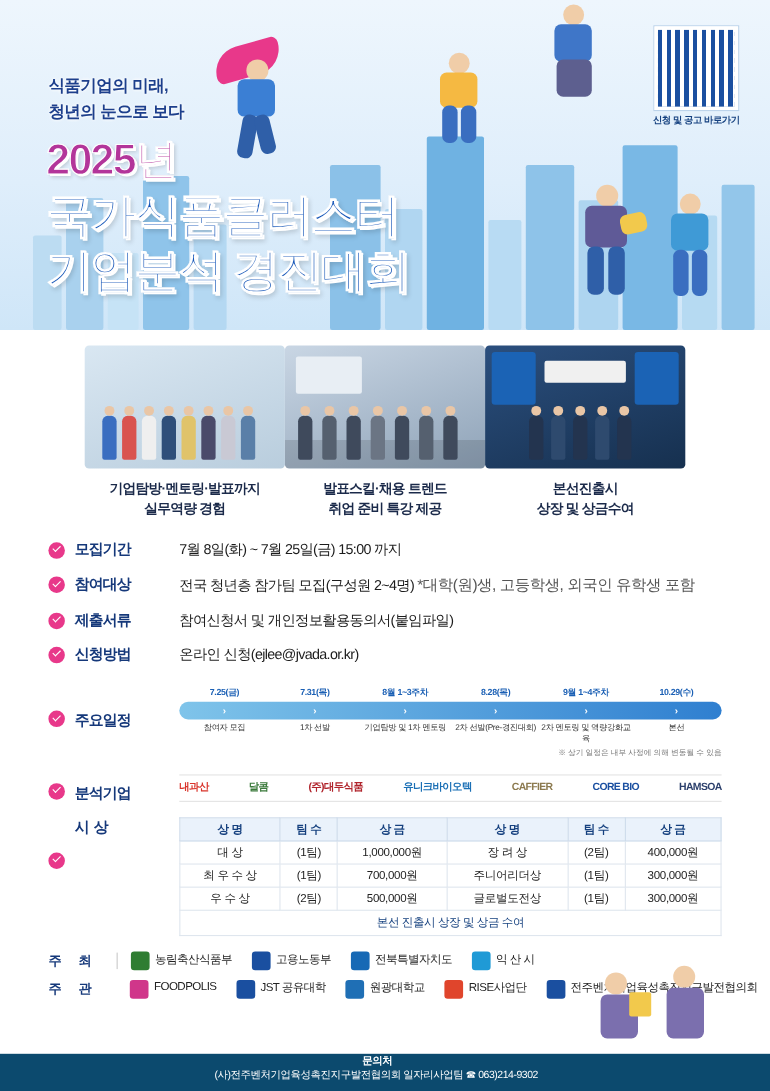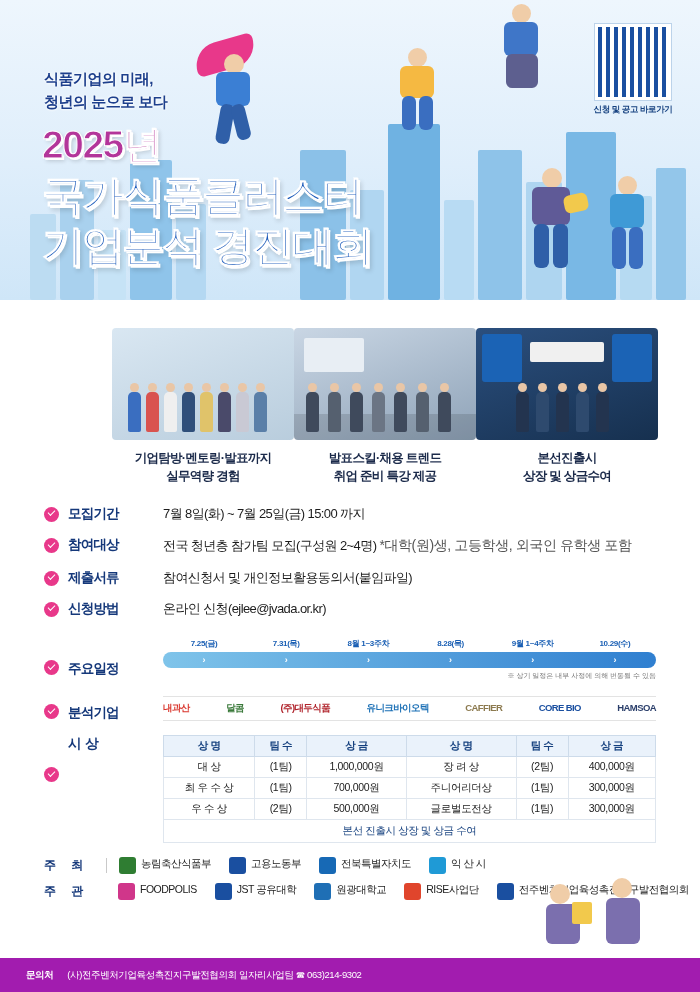--- a/index.html
+++ b/index.html
@@ -71,22 +71,22 @@
     letter-spacing: -0.4px;
   }
 
   
   .fig { position: absolute; z-index: 5; }
   .head { border-radius: 50%; position: absolute; }
   .body-sh { position: absolute; border-radius: 6px; }
 
   
   .photos {
-    display: flex; justify-content: flex-end;
-    padding: 28px 42px 0 42px;
+    display: flex; justify-content: center;
+    padding: 14px 42px 0 42px;
   }
   .photo-card { width: 182px; }
   .photo {
     width: 182px; height: 112px; border-radius: 4px;
     position: relative; overflow: hidden;
   }
   .p1 { background: linear-gradient(160deg,#d9e7f2 0%, #b9cddd 100%); }
   .p2 { background: linear-gradient(160deg,#c9d6e4 0%, #8fa3b8 100%); }
   .p3 { background: linear-gradient(160deg,#2b4f7e 0%, #16304f 100%); }
   .photo .overlay-strip {
@@ -200,23 +200,23 @@
   .oitem { display: flex; align-items: flex-start; margin-right: 18px; }
   .oicon {
     width: 17px; height: 17px; border-radius: 3px; margin-right: 5px;
     flex: 0 0 auto;
   }
   .otext { font-size: 10.5px; color: #222; letter-spacing: -0.5px; white-space: nowrap; }
 
   
   .footer {
     position: absolute; left: 0; bottom: 0; width: 100%; height: 34px;
-    background: #a21caf; color: #fff;
+    background: #0c4a6e; color: #fff;
     display: flex; align-items: center; padding: 0 26px;
-    font-size: 9.5px; letter-spacing: -0.4px;
+    font-size: 9.5px; letter-spacing: -0.4px; flex-direction: column;
   }
   .footer .fl { font-weight: bold; margin-right: 14px; }
   .footer .fi { margin-right: 16px; }
 
   .deco-fig { position: absolute; right: 34px; bottom: 44px; z-index: 2; }
 </style>
 </head>
 <body>
 
 <div class="poster">
@@ -398,20 +398,28 @@
           <span>9월 1~4주차</span>
           <span>10.29(수)</span>
         </div>
         <div class="tl-bar">
           <span>›</span>
           <span>›</span>
           <span>›</span>
           <span>›</span>
           <span>›</span>
           <span>›</span>
+        </div>
+        <div class="tl-sub">
+          <span>참여자 모집</span>
+          <span>1차 선발</span>
+          <span>기업탐방 및 1차 멘토링</span>
+          <span>2차 선발(Pre-경진대회)</span>
+          <span>2차 멘토링 및 역량강화교육</span>
+          <span>본선</span>
         </div>
         <div class="tl-note">※ 상기 일정은 내부 사정에 의해 변동될 수 있음</div>
       </div>
     </div>
 
     <div class="irow" style="margin-top:8px;">
       <div class="chk" style="margin-top:10px;"></div>
       <div class="ilabel" style="margin-top:10px;">분석기업</div>
       <div class="logos">
         <div class="logo" style="color:#d9342b;">내과산</div>

